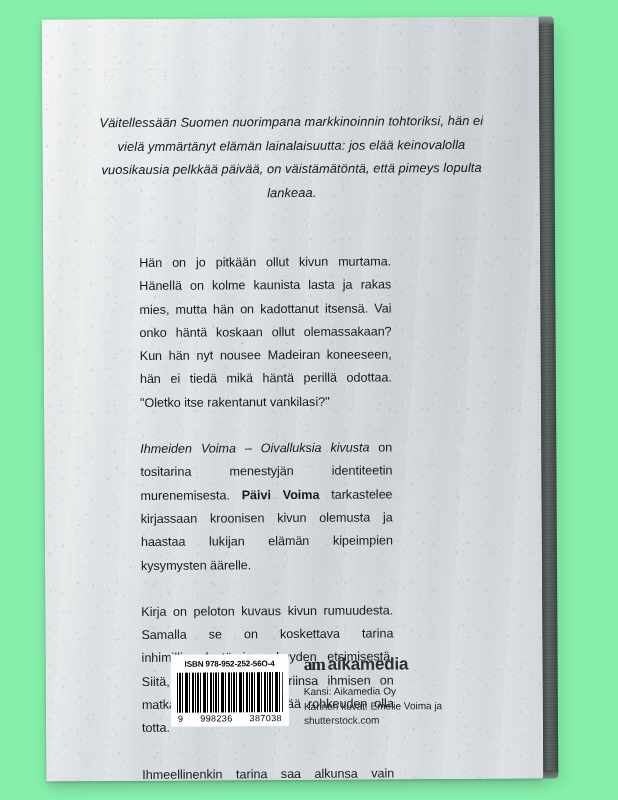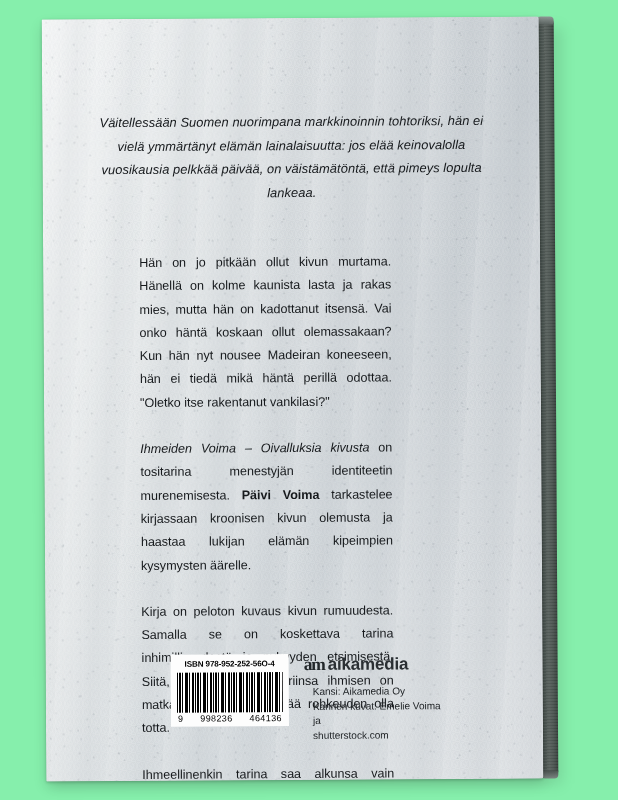--- a/index.html
+++ b/index.html
@@ -266,21 +266,20 @@
     color: #2a2f33;
     letter-spacing: -0.2px;
     line-height: 16px;
   }
 
   .credits {
     font-size: 10.1px;
     line-height: 14.6px;
     color: #1d2124;
     letter-spacing: -0.05px;
-    margin-left: 9px;
   }
 
   
   .book-shadow {
     position: absolute;
     left: 52px;
     top: 28px;
     width: 510px;
     height: 756px;
     background: rgba(0,0,0,0.10);
@@ -321,21 +320,21 @@
         </div>
 
         <div class="footer">
 
           <div class="barcode-box">
             <div class="isbn-text">ISBN 978-952-252-56O-4</div>
             <div class="barcode-bars"></div>
             <div class="barcode-digits">
               <span>9</span>
               <span>998236</span>
-              <span>464136</span>
+              <span>387038</span>
             </div>
           </div>
 
           <div class="pub-block">
             <div class="logo-row">
               <span class="logo-mark">am</span>
               <span class="logo-word">aikamedia</span>
             </div>
             <div class="credits">
               <div>Kansi: Aikamedia Oy</div>

